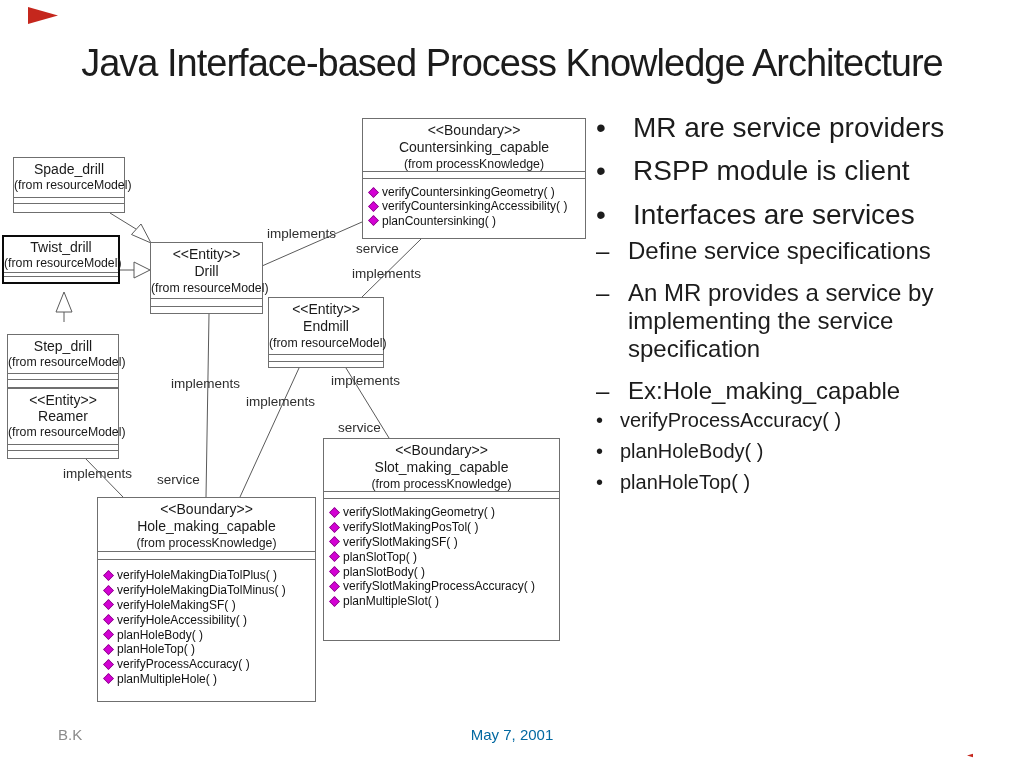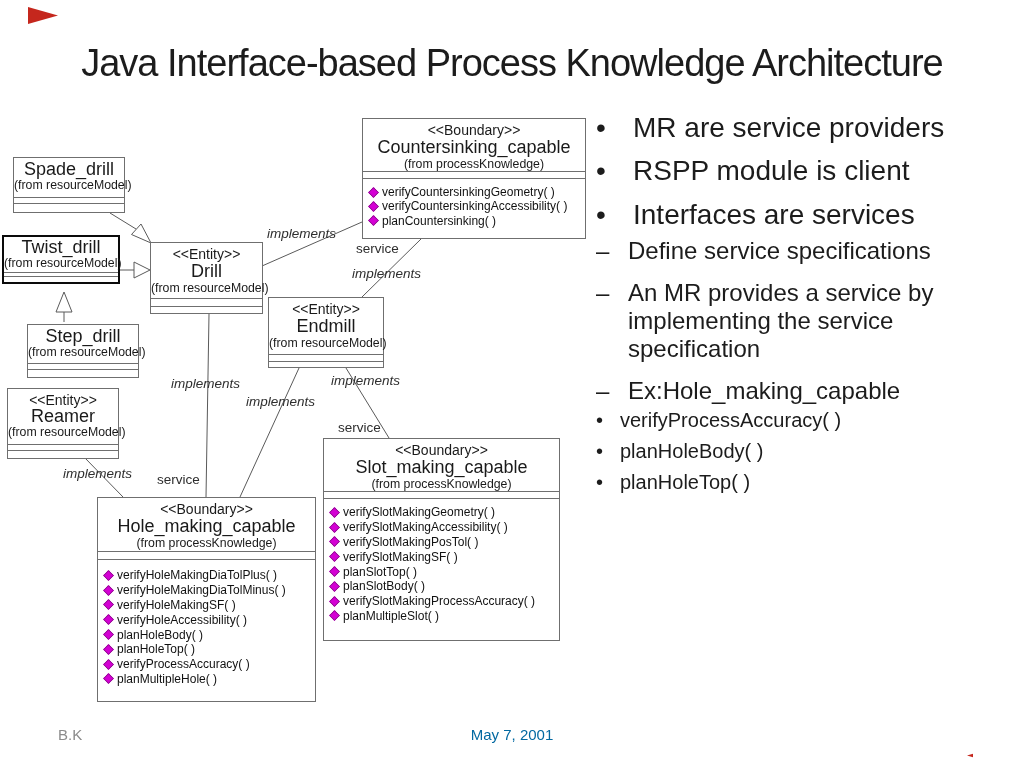--- a/index.html
+++ b/index.html
@@ -16,56 +16,56 @@
          font-size:38px;letter-spacing:-1px;color:#1c1c1c;white-space:nowrap;}
 
   
   #edges{position:absolute;left:0;top:0;width:1024px;height:768px;}
 
   
   .uml-box{position:absolute;background:#fff;border:1px solid #6f6f6f;box-sizing:border-box;
            display:flex;flex-direction:column;text-align:center;color:#1a1a1a;}
   .uml-head{border-bottom:1px solid #6f6f6f;padding-top:3px;line-height:16px;flex:none;box-sizing:border-box;}
   .stereo{font-size:14px;}
-  .cname{font-size:18px;}
+  .cname{font-size:14px;}
   .cfrom{font-size:12.3px;white-space:nowrap;}
   .strip{flex:none;border-bottom:1px solid #6f6f6f;box-sizing:border-box;}
   .strip.last{flex:1;border-bottom:none;}
   .methods{flex:1;margin:0;list-style:none;text-align:left;padding:6px 0 0 5px;overflow:hidden;}
   .methods li{height:14.8px;display:flex;align-items:center;white-space:nowrap;}
   .mtxt{font-size:12px;color:#111;}
   .diamond{display:inline-block;width:7px;height:7px;background:#d400d4;border:1px solid #7d0b7d;
            transform:rotate(45deg) scale(.85);margin:0 4px 0 1px;flex:none;}
 
   #box-spade{left:13px;top:157px;width:112px;height:56px;}
   #box-spade .uml-head{height:40px;}
   #box-twist{left:2px;top:235px;width:118px;height:49px;border:2px solid #0a0a0a;}
   #box-twist .uml-head{height:36px;padding-top:2px;}
-  #box-step{left:7px;top:324px;width:112px;height:54px;margin-left:20px;}
+  #box-step{left:7px;top:334px;width:112px;height:54px;}
   #box-step .uml-head{height:39px;}
   #box-reamer{left:7px;top:388px;width:112px;height:71px;}
   #box-reamer .uml-head{height:56px;}
   #box-drill{left:150px;top:242px;width:113px;height:72px;}
   #box-drill .uml-head{height:56px;line-height:17px;}
   #box-endmill{left:268px;top:297px;width:116px;height:71px;}
   #box-endmill .uml-head{height:57px;line-height:17px;}
   .s6{height:6px;} .s7{height:7px;} .s8{height:8px;}
 
   #box-counter{left:362px;top:118px;width:224px;height:121px;}
   #box-counter .uml-head{height:53px;line-height:17px;}
   #box-counter .methods li{height:14.3px;}
   #box-hole{left:97px;top:497px;width:219px;height:205px;}
   #box-hole .uml-head{height:54px;line-height:17px;}
   #box-hole .methods{padding-top:8px;}
   #box-slot{left:323px;top:438px;width:237px;height:203px;}
   #box-slot .uml-head{height:53px;line-height:17px;}
 
   
   .rlabel{position:absolute;font-size:13.5px;color:#2e2e2e;line-height:14px;white-space:nowrap;}
-  .rlabel.imp{font-style:italic;}
+  .rlabel.imp{}
   #lab1{left:267px;top:227px;} #lab2{left:356px;top:242px;} #lab3{left:352px;top:267px;}
   #lab4{left:171px;top:377px;} #lab5{left:331px;top:374px;} #lab6{left:246px;top:395px;}
   #lab7{left:338px;top:421px;} #lab8{left:63px;top:467px;}  #lab9{left:157px;top:473px;}
 
   
   .bullets{position:absolute;left:596px;top:106px;width:430px;color:#1c1c1c;}
   .bullets ul{margin:0;padding:0;list-style:none;}
   .bullets li{display:flex;align-items:flex-start;}
   .l1 li{height:43.6px;align-items:center;font-size:28px;}
   .l1{padding-left:4px;} .l1 .mark{width:37px;flex:none;}
@@ -240,24 +240,20 @@
       <div class="cfrom">(from processKnowledge)</div>
     </div>
     <div class="strip s7"></div>
     <ul class="methods">
         <li>
         <span class="diamond"></span>
         <span class="mtxt">verifySlotMakingGeometry( )</span>
       </li>
         <li>
         <span class="diamond"></span>
-        <span class="mtxt">verifySlotMakingAccessibility( )</span>
-      </li>
-        <li>
-        <span class="diamond"></span>
         <span class="mtxt">verifySlotMakingPosTol( )</span>
       </li>
         <li>
         <span class="diamond"></span>
         <span class="mtxt">verifySlotMakingSF( )</span>
       </li>
         <li>
         <span class="diamond"></span>
         <span class="mtxt">planSlotTop( )</span>
       </li>

